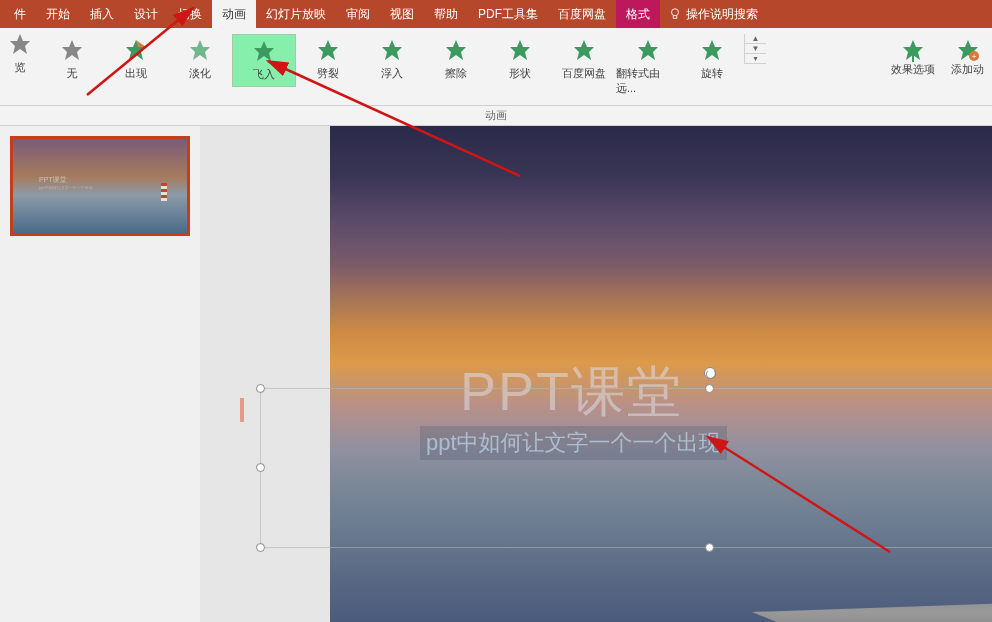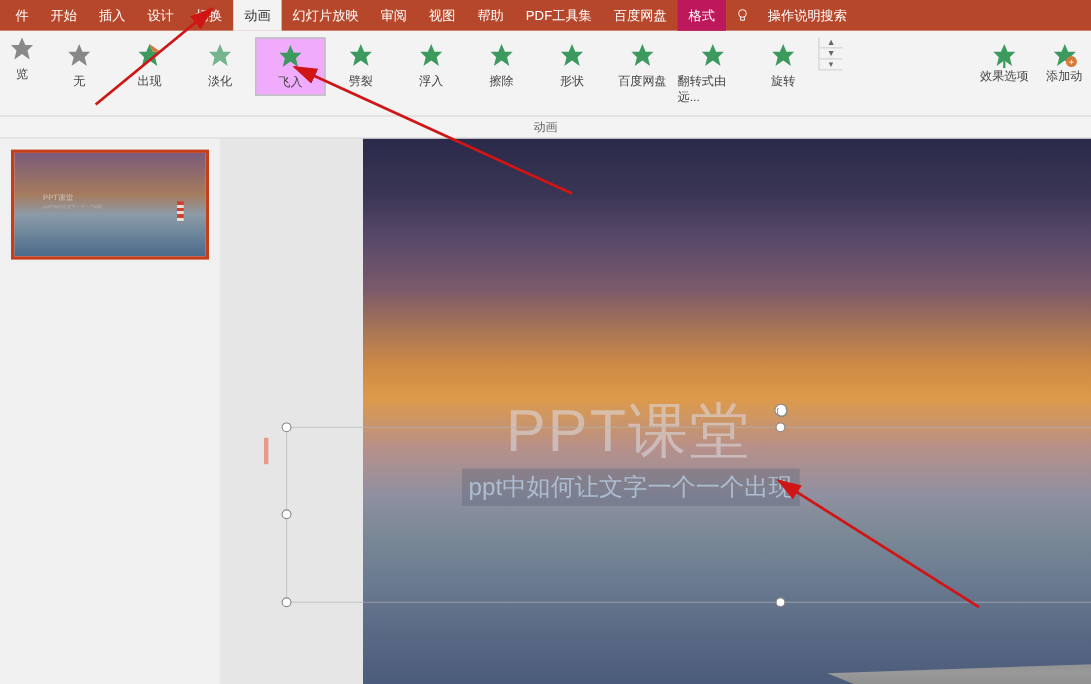--- a/index.html
+++ b/index.html
@@ -2,27 +2,27 @@
 <html><head>
   <meta charset="utf-8">
   <style>
     * { margin: 0; padding: 0; box-sizing: border-box; font-family: "Microsoft YaHei", sans-serif; }
     body { width: 992px; height: 622px; background: #e6e6e6; overflow: hidden; position: relative; }
     
     .titlebar { height: 28px; background: #b7472a; display: flex; align-items: center; padding: 0 4px; }
     .tab { padding: 0 10px; font-size: 12px; color: white; height: 28px; display: flex; align-items: center; cursor: pointer; }
     .tab.active { background: #f3f3f3; color: #333; }
     .format-tab { background: #be185d; }
-    .search-hint { display: flex; align-items: center; gap: 16px; color: white; font-size: 12px; margin-left: 8px; }
+    .search-hint { display: flex; align-items: center; gap: 4px; color: white; font-size: 12px; margin-left: 8px; }
     .bulb-icon { width: 14px; height: 14px; }
     
     .ribbon { height: 78px; background: #f3f3f3; border-bottom: 1px solid #d0d0d0; display: flex; }
     .anim-gallery { display: flex; align-items: flex-start; padding: 6px 0; flex: 1; }
     .anim-item { width: 64px; display: flex; flex-direction: column; align-items: center; gap: 4px; padding: 4px 0; cursor: pointer; }
-    .anim-item.selected { background: #f0abfc; border: 1px solid #a8c8aa; }
+    .anim-item.selected { background: #86efac; border: 1px solid #a8c8aa; }
     .anim-item .star { width: 24px; height: 24px; }
     .anim-label { font-size: 11px; color: #444; }
     .gallery-more { width: 22px; display: flex; flex-direction: column; border-left: 1px solid #d0d0d0; }
     .gallery-more div { flex: 1; display: flex; align-items: center; justify-content: center; font-size: 8px; color: #666; cursor: pointer; border-bottom: 1px solid #d0d0d0; }
     .ribbon-right { display: flex; align-items: flex-start; padding: 6px 4px; gap: 8px; }
     .right-btn { display: flex; flex-direction: column; align-items: center; font-size: 11px; color: #444; cursor: pointer; padding: 4px; }
     .right-btn .star { width: 24px; height: 24px; }
     
     .group-label { height: 20px; background: #f3f3f3; text-align: center; font-size: 11px; color: #666; border-bottom: 1px solid #d0d0d0; padding-top: 2px; }
     

